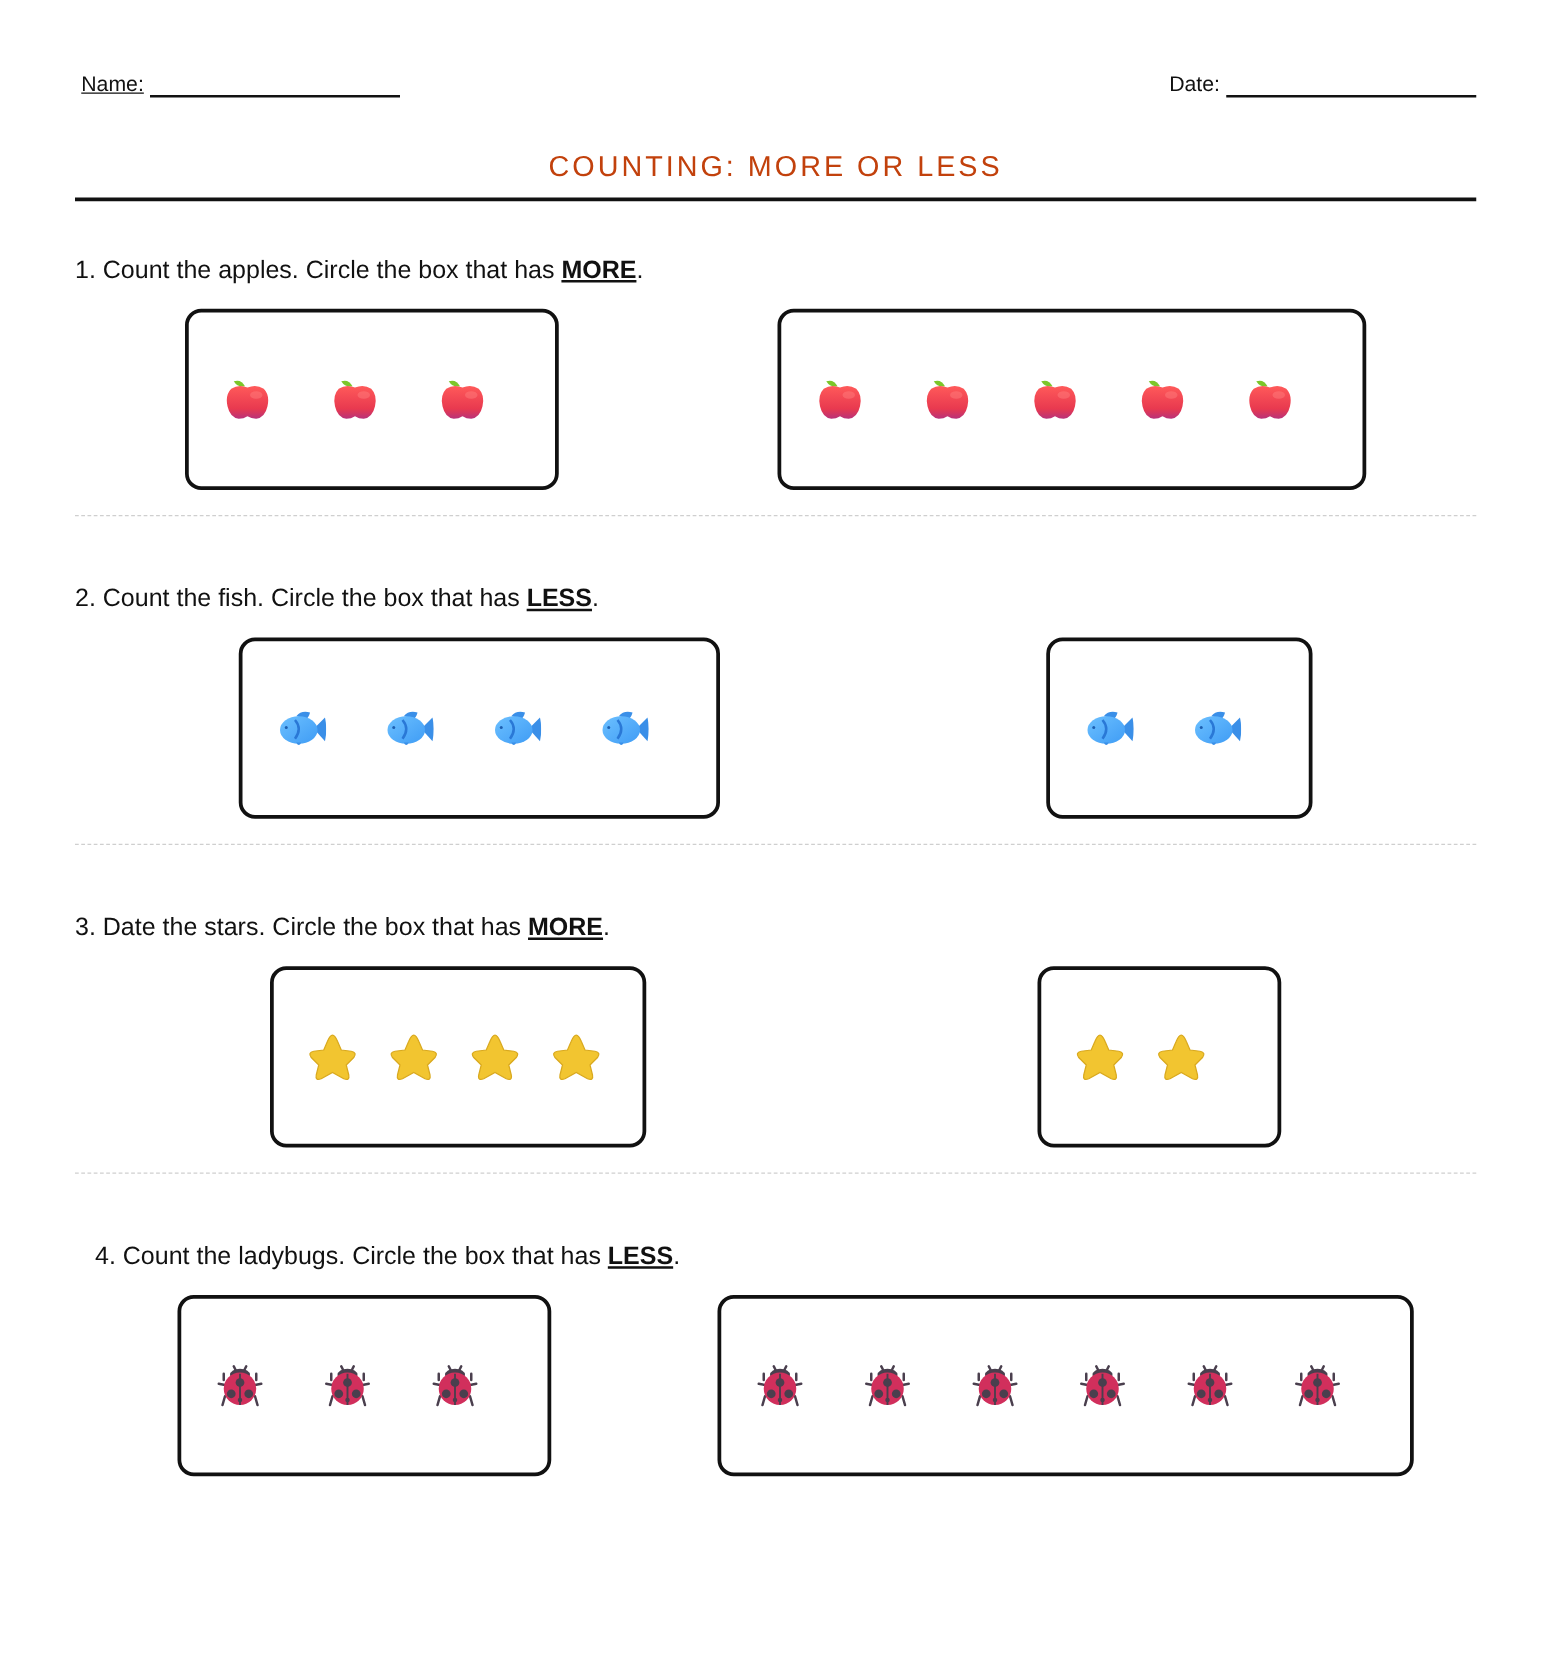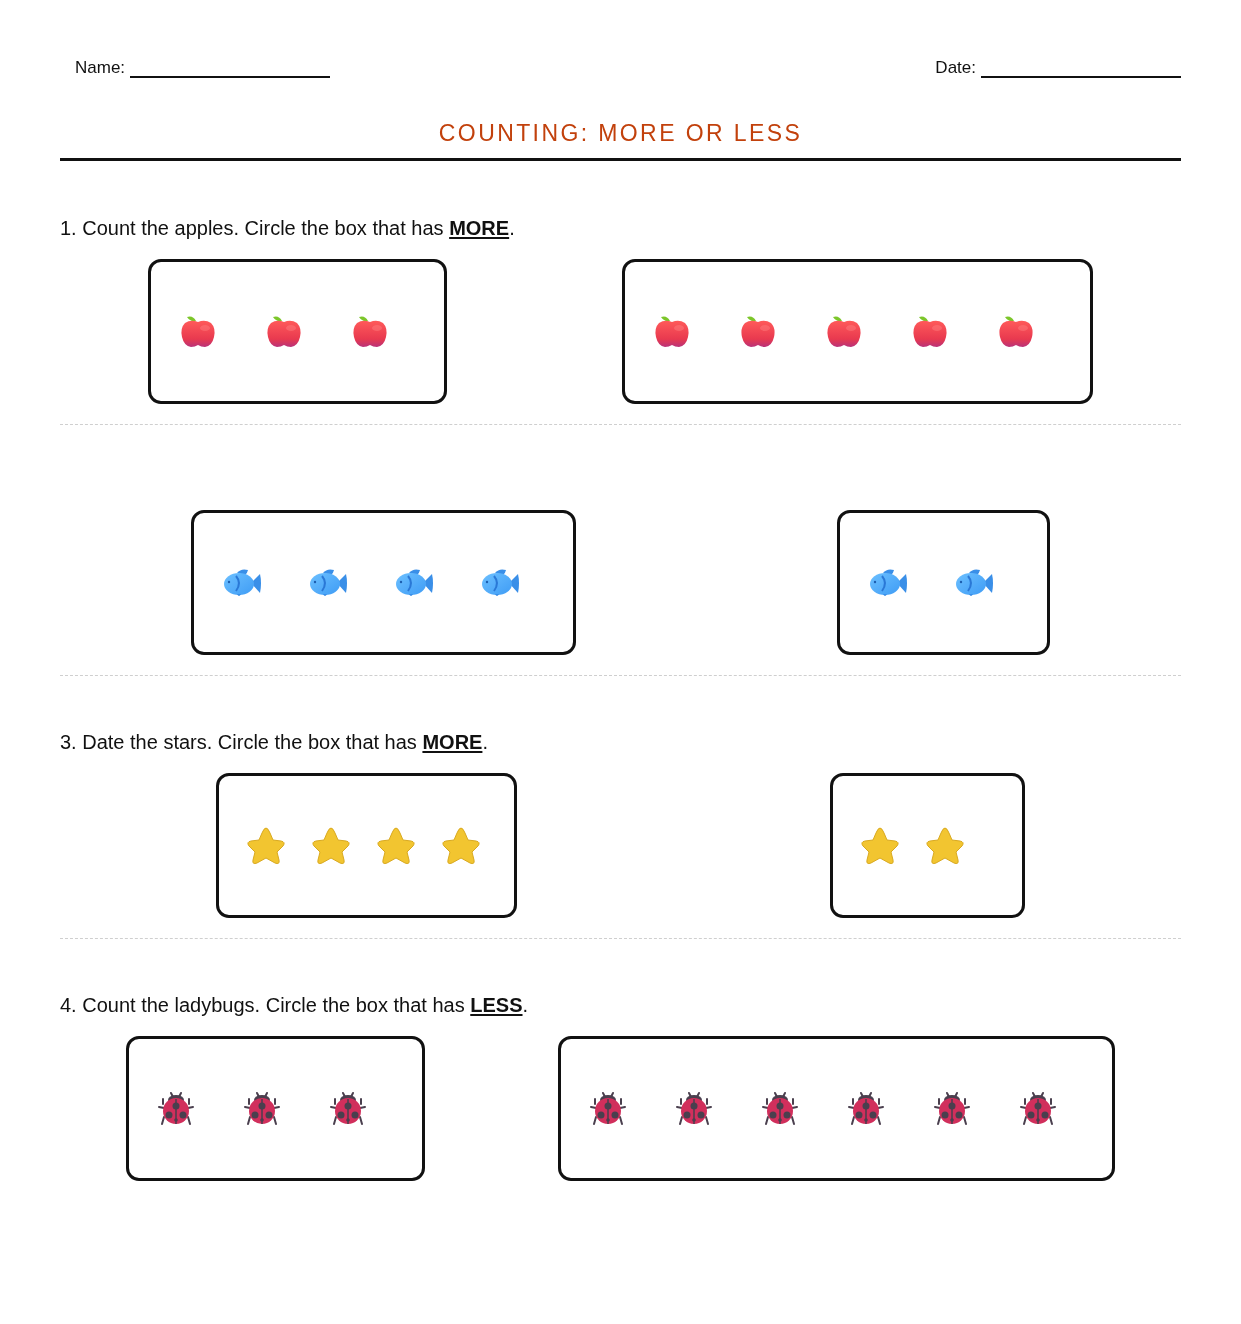--- a/index.html
+++ b/index.html
@@ -1,20 +1,20 @@
 <!DOCTYPE html>
 <html><head>
 <meta charset="utf-8">
 <style>
   html, body { margin: 0; padding: 0; background: #ffffff; }
   body { width: 1241px; height: 1324px; position: relative; font-family: "Liberation Sans", sans-serif; color: #111; }
   .page { position: absolute; left: 60px; top: 0; width: 1121px; }
   .header-row { position: absolute; top: 58px; left: 0; width: 1121px; height: 24px; font-size: 17px; }
   .field { position: absolute; top: 0; display: flex; align-items: flex-end; }
-  .field.name { left: 15px; }
+  .field.name { left: 5px; text-decoration: underline; }
   .field.date { right: 0; margin-left: 28px; }
   .field .line { display: inline-block; width: 200px; border-bottom: 2px solid #111; height: 14px; margin-left: 5px; }
   .title { position: absolute; top: 120px; left: 0; width: 1121px; text-align: center; font-size: 23px; letter-spacing: 2.4px; color: #c2410c; }
   .rule { position: absolute; top: 158px; left: 0; width: 1121px; height: 3px; background: #111; }
   .question { position: absolute; left: 0; width: 1121px; height: 263px; }
   .q-text { position: absolute; top: 0; left: 0; font-size: 20px; line-height: 26px; white-space: nowrap; }
   .q-text .kw { font-weight: bold; text-decoration: underline; text-decoration-thickness: 2px; text-underline-offset: 2px; }
   .boxes { position: absolute; top: 44px; left: 0; width: 1121px; height: 145px; display: flex; justify-content: space-around; }
   .box { box-sizing: border-box; height: 145px; border: 3px solid #111; border-radius: 13px; display: flex; align-items: center; padding: 0 8px 0 27px; min-width: 195px; }
   .item { width: 40px; height: 40px; margin-right: 46px; flex: 0 0 40px; display: flex; align-items: center; justify-content: center; }
@@ -33,21 +33,21 @@
     </div>
     <div class="field date">
       <span>Date:</span>
       <span class="line"></span>
     </div>
   </div>
   <div class="title">COUNTING: MORE OR LESS</div>
   <div class="rule"></div>
 
   <div id="questions">
-      <div class="question" style="top: 215px;">
+      <div class="question" style="top: 203px;">
         <div class="q-text"><span>1.</span> <span>Count the apples. Circle the box that has</span> <span class="kw">MORE</span><span>.</span></div>
         <div class="boxes">
           <div class="box">
             <span class="item">
               <svg viewBox="0 0 40 40">
                 <defs>
                   <linearGradient id="ag" x1="0" y1="0" x2="0" y2="1">
                     <stop offset="0" stop-color="#ff5a5a"></stop>
                     <stop offset="0.7" stop-color="#e8394f"></stop>
                     <stop offset="1" stop-color="#b8327a"></stop>
@@ -156,20 +156,21 @@
                 <path d="M9 5 Q15 3 18 9 Q12 10 9 5Z" fill="#7cc62a"></path>
                 <path d="M20 10 Q27 7 33 11 Q38 16 36 25 Q34 34 27 35 Q23 35 20 33 Q17 35 13 35 Q6 34 4 25 Q2 16 7 11 Q13 7 20 10Z" fill="url(#ag)"></path>
                 <ellipse cx="27" cy="16" rx="5" ry="3" fill="#ff8080" opacity="0.45"></ellipse>
               </svg>
             </span>
           </div>
         </div>
         <div class="sep"></div>
       </div>
       <div class="question" style="top: 466px;">
+        <div class="q-text"><span>2.</span> <span>Count the fish. Circle the box that has</span> <span class="kw">LESS</span><span>.</span></div>
         <div class="boxes">
           <div class="box">
             <span class="item">
               <svg viewBox="0 0 40 40">
                 <defs>
                   <linearGradient id="fg" x1="0" y1="0" x2="1" y2="1">
                     <stop offset="0" stop-color="#6cc0ff"></stop>
                     <stop offset="1" stop-color="#3f9cf5"></stop>
                   </linearGradient>
                 </defs>
@@ -300,21 +301,21 @@
             </span>
             <span class="item star-item">
               <svg viewBox="0 0 40 40">
                 <path d="M20 2 Q22 2 24 7 L27 14 L35 15 Q40 16 37 20 L31 26 L33 34 Q34 39 29 37 L20 32 L11 37 Q6 39 7 34 L9 26 L3 20 Q0 16 5 15 L13 14 L16 7 Q18 2 20 2Z" fill="#f2c530" stroke="#d9a91f" stroke-width="1"></path>
               </svg>
             </span>
           </div>
         </div>
         <div class="sep"></div>
       </div>
-      <div class="question" style="top: 992px;">
+      <div class="question" style="top: 992px; margin-left: 16px;">
         <div class="q-text"><span>4.</span> <span>Count the ladybugs. Circle the box that has</span> <span class="kw">LESS</span><span>.</span></div>
         <div class="boxes">
           <div class="box">
             <span class="item">
               <svg viewBox="0 0 40 40">
                 <g stroke="#4a3f4e" stroke-width="2" fill="none" stroke-linecap="round">
                   <path d="M15 4 L17 8"></path>
                   <path d="M25 4 L23 8"></path>
                   <path d="M7 10 L7 15"></path>
                   <path d="M33 10 L33 15"></path>

